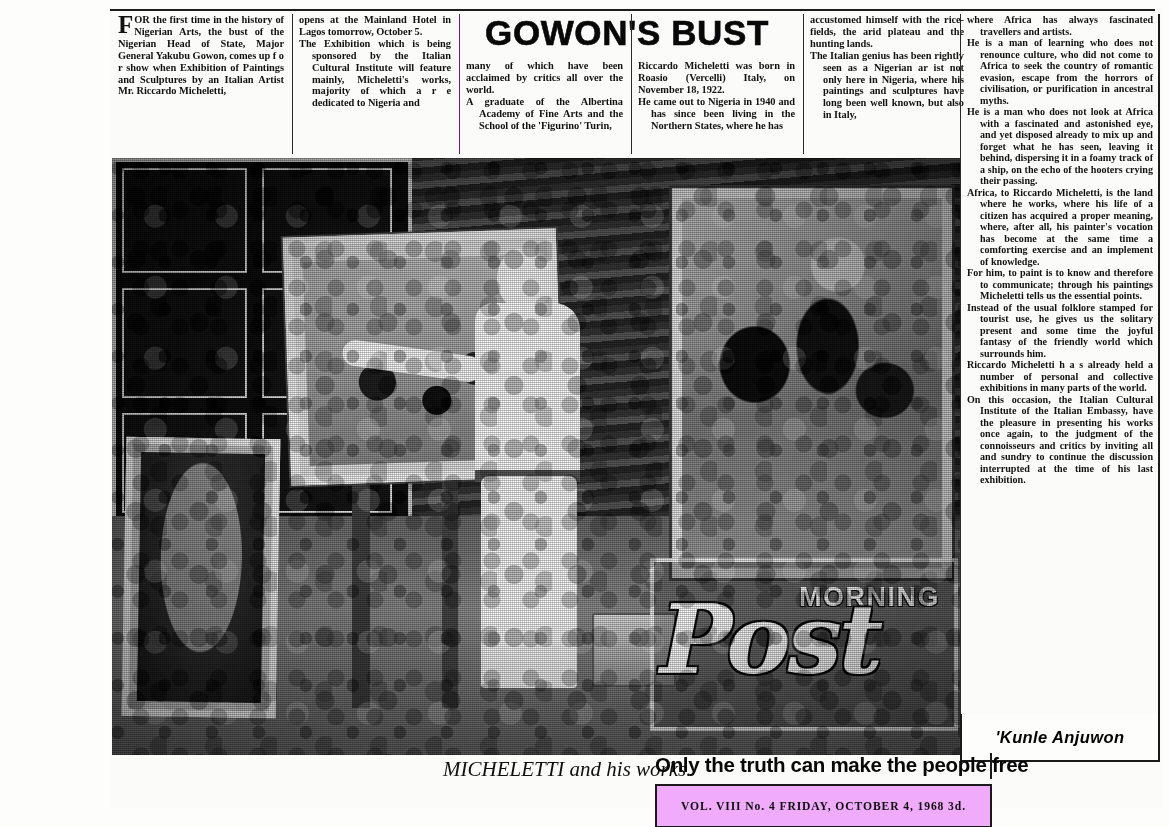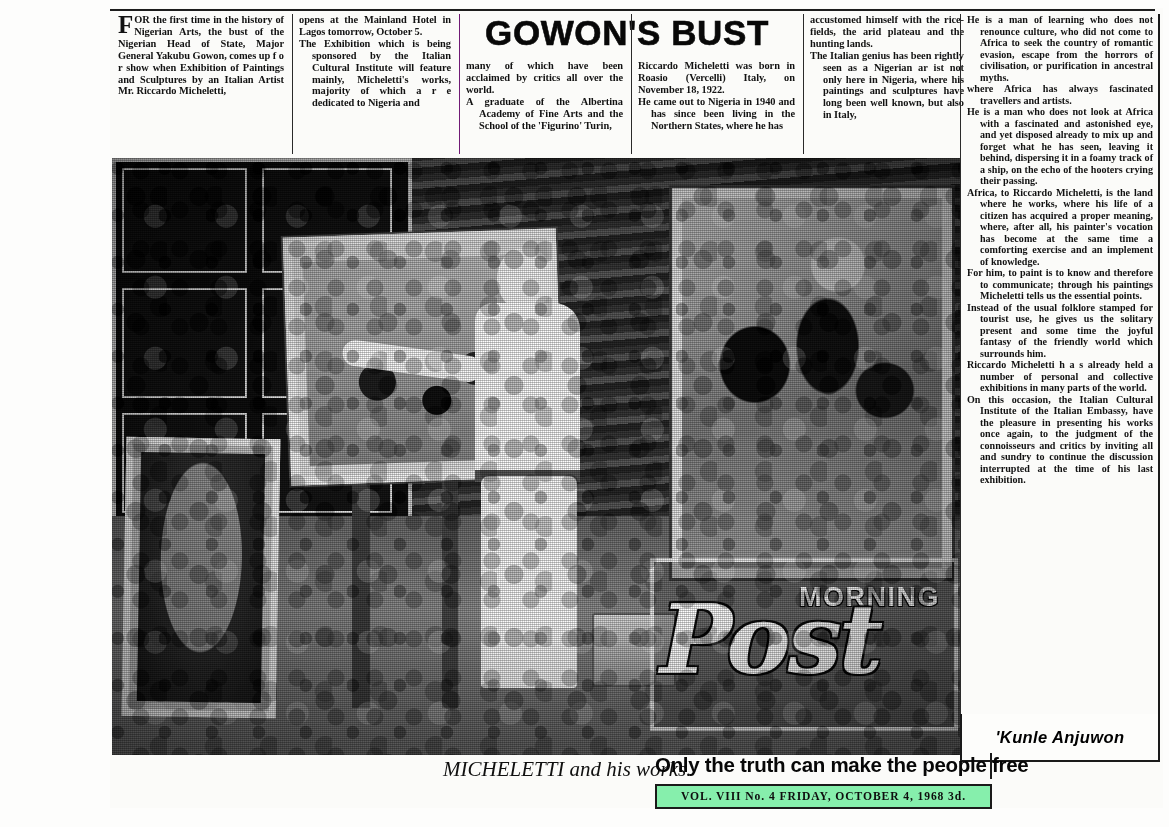--- a/index.html
+++ b/index.html
@@ -221,24 +221,24 @@
   
   .slogan{
     position:absolute;left:655px;top:753px;width:337px;height:26px;
     font-family:"Liberation Sans", sans-serif;
     font-weight:700;font-size:20.5px;letter-spacing:-0.3px;
     color:#070707;white-space:nowrap;
     border-right:2px solid #1a1a1a;
     box-sizing:border-box;
   }
   .foliobox{
-    position:absolute;left:655px;top:784px;width:337px;height:25px;
+    position:absolute;left:655px;top:784px;width:337px;height:44px;
     border:2px solid #1a1a1a;box-sizing:border-box;
     display:flex;align-items:center;justify-content:center;
-    background:#86efac;
+    background:#f0abfc;
   }
   .folio{
     font-family:"Liberation Serif", serif;
     font-weight:700;font-size:11.6px;letter-spacing:0.9px;color:#0e0e0e;
     white-space:nowrap;
   }
   .rule-top{
     position:absolute;left:110px;top:9px;width:1045px;height:2px;background:#1d1d1d;
   }
 </style>
@@ -273,22 +273,22 @@
       <p class="ind">He came out to Nigeria in 1940 and has since been living in the Northern States, where he has</p>
     </div>
 
     <div class="col c5">
       <p>accustomed himself with the rice-fields, the arid plateau and the hunting lands.</p>
       <p class="ind">The Italian genius has been rightly seen as a Nigerian ar ist not only here in Nigeria, where his paintings and sculptures have long been well known, but also in Italy,</p>
     </div>
   </div>
 
   <div class="sidebar">
+    <p>where Africa has always fascinated travellers and artists.</p>
     <p>He is a man of learning who does not renounce culture, who did not come to Africa to seek the country of romantic evasion, escape from the horrors of civilisation, or purification in ancestral myths.</p>
-    <p>where Africa has always fascinated travellers and artists.</p>
     <p>He is a man who does not look at Africa with a fascinated and astonished eye, and yet disposed already to mix up and forget what he has seen, leaving it behind, dispersing it in a foamy track of a ship, on the echo of the hooters crying their passing.</p>
     <p>Africa, to Riccardo Micheletti, is the land where he works, where his life of a citizen has acquired a proper meaning, where, after all, his painter's vocation has become at the same time a comforting exercise and an implement of knowledge.</p>
     <p>For him, to paint is to know and therefore to communicate; through his paintings Micheletti tells us the essential points.</p>
     <p>Instead of the usual folklore stamped for tourist use, he gives us the solitary present and some time the joyful fantasy of the friendly world which surrounds him.</p>
     <p>Riccardo Micheletti h a s already held a number of personal and collective exhibitions in many parts of the world.</p>
     <p>On this occasion, the Italian Cultural Institute of the Italian Embassy, have the pleasure in presenting his works once again, to the judgment of the connoisseurs and critics by inviting all and sundry to continue the discussion interrupted at the time of his last exhibition.</p>
   </div>
 
   <div class="bylinebox">
     <span class="byline">'Kunle Anjuwon</span>

